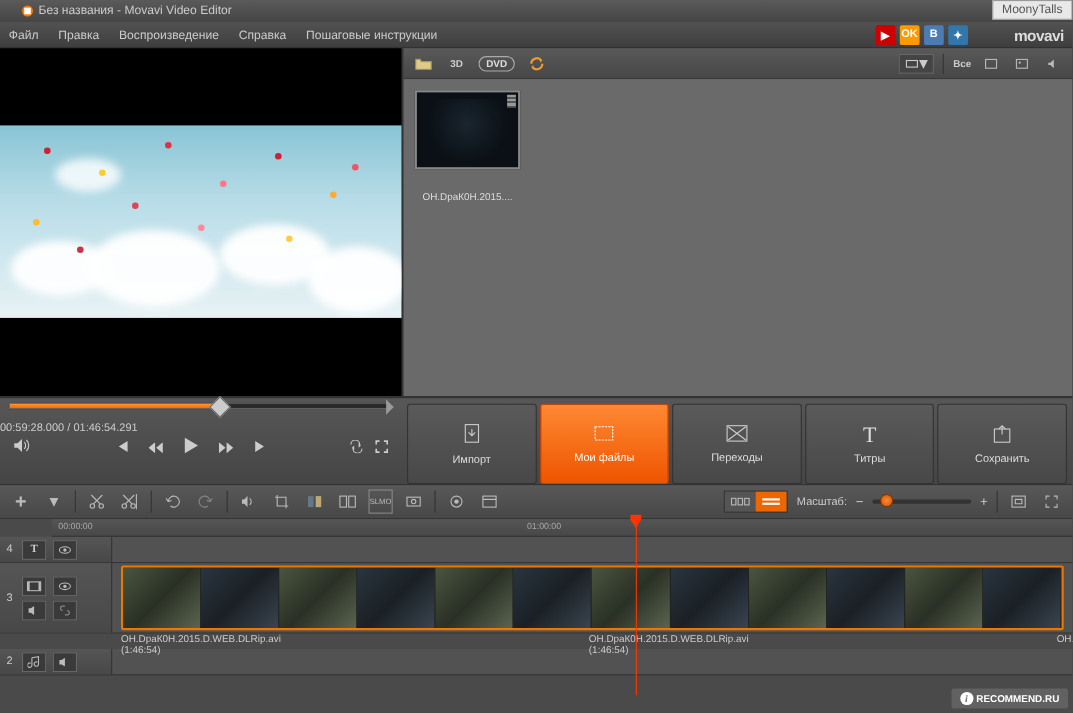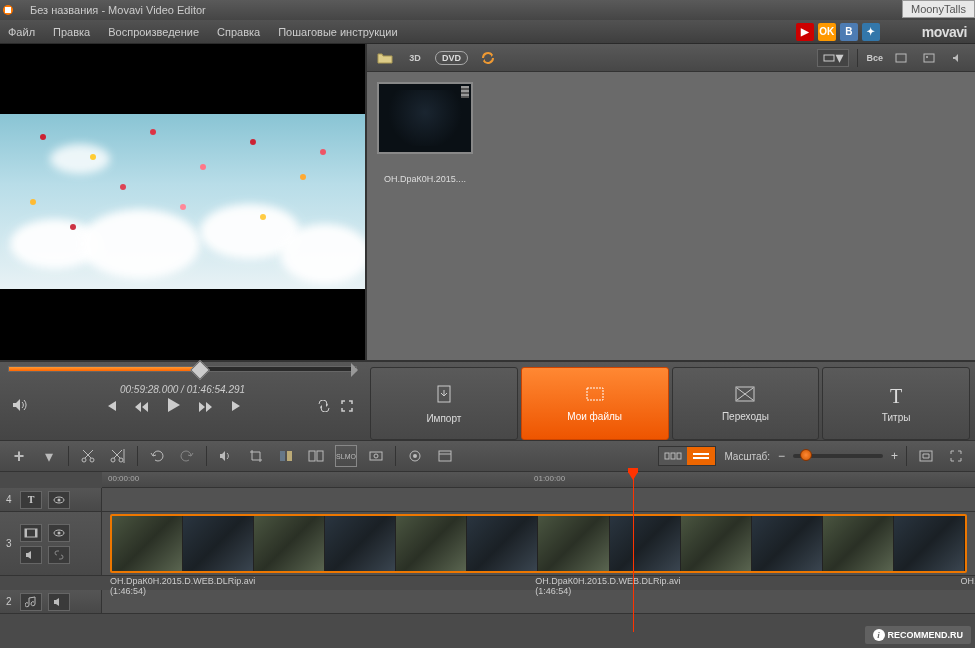--- a/index.html
+++ b/index.html
@@ -1,18 +1,18 @@
 <!DOCTYPE html>
 <html><head>
 <meta charset="utf-8">
 <style>
 * { box-sizing: border-box; margin: 0; padding: 0; font-family: Arial, sans-serif; }
 body { width: 975px; height: 648px; background: #4a4a4a; color: #ccc; overflow: hidden; position: relative; }
 
-.titlebar { height: 20px; background: linear-gradient(#5a5a5a, #454545); display: flex; align-items: center; padding: 0 2px; font-size: 11px; gap: 12px; }
+.titlebar { height: 20px; background: linear-gradient(#5a5a5a, #454545); display: flex; align-items: center; padding: 0 19px; font-size: 11px; }
 .titlebar svg { margin-right: 4px; }
 .titlebar-icon { width: 12px; height: 12px; }
 .user-tag { position: absolute; top: 0; right: 0; background: #e8e8e8; color: #555; padding: 2px 8px; font-size: 11px; border: 1px solid #999; }
 
 .menubar { height: 24px; background: linear-gradient(#525252, #3e3e3e); display: flex; align-items: center; padding: 0 8px; font-size: 11px; gap: 18px; border-bottom: 1px solid #2a2a2a; }
 .menubar span { cursor: pointer; }
 .menubar-spacer { flex: 1; }
 .social-icons { display: flex; gap: 4px; }
 .social-icon { width: 18px; height: 18px; border-radius: 2px; display: flex; align-items: center; justify-content: center; font-size: 10px; font-weight: bold; }
 .brand { font-size: 14px; font-weight: bold; color: #ddd; margin-left: 24px; letter-spacing: -0.5px; }
@@ -35,21 +35,21 @@
 .media-thumb-strip { position: absolute; top: 2px; right: 2px; width: 8px; height: 12px; background: repeating-linear-gradient(#999 0 2px, #555 2px 4px); }
 .media-label { font-size: 9px; color: #ddd; margin-top: 20px; text-align: center; overflow: hidden; text-overflow: ellipsis; white-space: nowrap; }
 
 .player-bar { height: 80px; background: linear-gradient(#575757, #454545); display: flex; border-top: 2px solid #333; }
 .player-left { width: 365px; display: flex; flex-direction: column; }
 .scrubber { height: 16px; position: relative; padding: 4px 8px 0; }
 .scrubber-track { height: 6px; background: #2a2a2a; border: 1px solid #666; position: relative; }
 .scrubber-progress { position: absolute; left: 0; top: 0; bottom: 0; width: 55%; background: linear-gradient(#ff9933, #ff6600); }
 .scrubber-thumb { position: absolute; left: 55%; top: -4px; width: 14px; height: 14px; background: #ccc; border: 1px solid #666; transform: rotate(45deg); margin-left: -7px; }
 .scrubber-end { position: absolute; right: -2px; top: -4px; width: 0; height: 0; border-left: 7px solid #999; border-top: 7px solid transparent; border-bottom: 7px solid transparent; }
-.time-display { text-align: center; font-size: 10px; color: #ccc; padding: 6px 0 2px; font-style: italic; }
+.time-display { font-size: 10px; color: #ccc; padding: 6px 0 2px; }
 .player-controls { display: flex; align-items: center; justify-content: space-between; padding: 0 12px; }
 .play-group { display: flex; gap: 18px; align-items: center; }
 .ctrl-icon { cursor: pointer; color: #ccc; }
 
 .tabs { display: flex; flex: 1; padding: 5px 5px 0 5px; gap: 3px; }
 .tab { flex: 1; background: linear-gradient(#5a5a5a, #484848); border: 1px solid #333; border-radius: 3px; display: flex; flex-direction: column; align-items: center; justify-content: center; gap: 4px; font-size: 10px; color: #ddd; cursor: pointer; padding: 4px 2px; }
 .tab.active { background: linear-gradient(#ff8833, #ee5500); color: #fff; border-color: #cc4400; }
 .tab-icon { font-size: 18px; }
 
 .tools-bar { height: 32px; background: linear-gradient(#585858, #484848); display: flex; align-items: center; padding: 0 8px; gap: 8px; border-top: 1px solid #333; border-bottom: 1px solid #333; }
@@ -57,21 +57,21 @@
 .tool-sep { width: 1px; height: 20px; background: #333; }
 .tool-right { margin-left: auto; display: flex; align-items: center; gap: 8px; }
 .view-toggle { display: flex; border: 1px solid #333; }
 .view-btn { width: 28px; height: 18px; background: #555; display: flex; align-items: center; justify-content: center; }
 .view-btn.active { background: #ee6600; }
 .zoom-label { font-size: 10px; }
 .zoom-slider { width: 90px; height: 4px; background: #333; position: relative; border-radius: 2px; }
 .zoom-knob { position: absolute; left: 8%; top: -5px; width: 12px; height: 12px; background: radial-gradient(#ff8833, #cc5500); border-radius: 50%; border: 1px solid #883300; }
 
 .timeline { background: #4a4a4a; }
-.ruler { height: 16px; background: linear-gradient(#555, #484848); position: relative; margin-left: 102px; border-bottom: 1px solid #333; font-size: 8px; color: #aaa; }
+.ruler { height: 16px; background: linear-gradient(#555, #484848); position: relative; margin-left: 47px; border-bottom: 1px solid #333; font-size: 8px; color: #aaa; }
 .ruler-tick { position: absolute; top: 2px; }
 .playhead { position: absolute; left: 531px; top: 0; width: 1px; height: 160px; background: #ff3300; z-index: 10; }
 .playhead-head { position: absolute; top: 0; left: -5px; width: 0; height: 0; border-left: 5px solid transparent; border-right: 5px solid transparent; border-top: 8px solid #ff3300; }
 .playhead-head::before { content:''; position:absolute; top:-12px; left:-5px; width:10px; height:5px; background:#ff3300; }
 
 .track { display: flex; border-bottom: 1px solid #333; background: #525252; }
 .track-head { width: 102px; background: linear-gradient(#555, #484848); display: flex; align-items: center; gap: 6px; padding: 0 6px; border-right: 1px solid #333; }
 .track-num { font-size: 10px; width: 8px; }
 .track-icon-box { width: 22px; height: 18px; background: #3a3a3a; border: 1px solid #666; display: flex; align-items: center; justify-content: center; font-size: 10px; }
 .track-content { flex: 1; position: relative; }
@@ -255,20 +255,27 @@
       <span class="tab-icon"><svg width="20" height="16" viewBox="0 0 20 16">
             <path d="M2 2l16 12M2 14L18 2" stroke="#ccc"></path>
             <rect x="1" y="1" width="18" height="14" fill="none" stroke="#ccc"></rect>
           </svg></span>
       <span>Переходы</span>
     </div>
     <div class="tab">
       <span class="tab-icon" style="font-family:serif;font-size:20px">T</span>
       <span>Титры</span>
     </div>
+    <div class="tab">
+      <span class="tab-icon"><svg width="20" height="18" viewBox="0 0 20 18">
+            <rect x="3" y="5" width="14" height="12" fill="none" stroke="#ccc"></rect>
+            <path d="M10 2v8M7 5l3-3 3 3" stroke="#ccc" fill="none"></path>
+          </svg></span>
+      <span>Сохранить</span>
+    </div>
   </div>
 </div>
 
 <div class="tools-bar">
   <span class="tool-btn" style="font-size:18px;font-weight:bold">+</span>
   <span class="tool-btn">▾</span>
   <div class="tool-sep"></div>
   <span class="tool-btn">
       <svg width="16" height="16" viewBox="0 0 16 16">
         <circle cx="4" cy="12" r="2" fill="none" stroke="#bbb"></circle>

